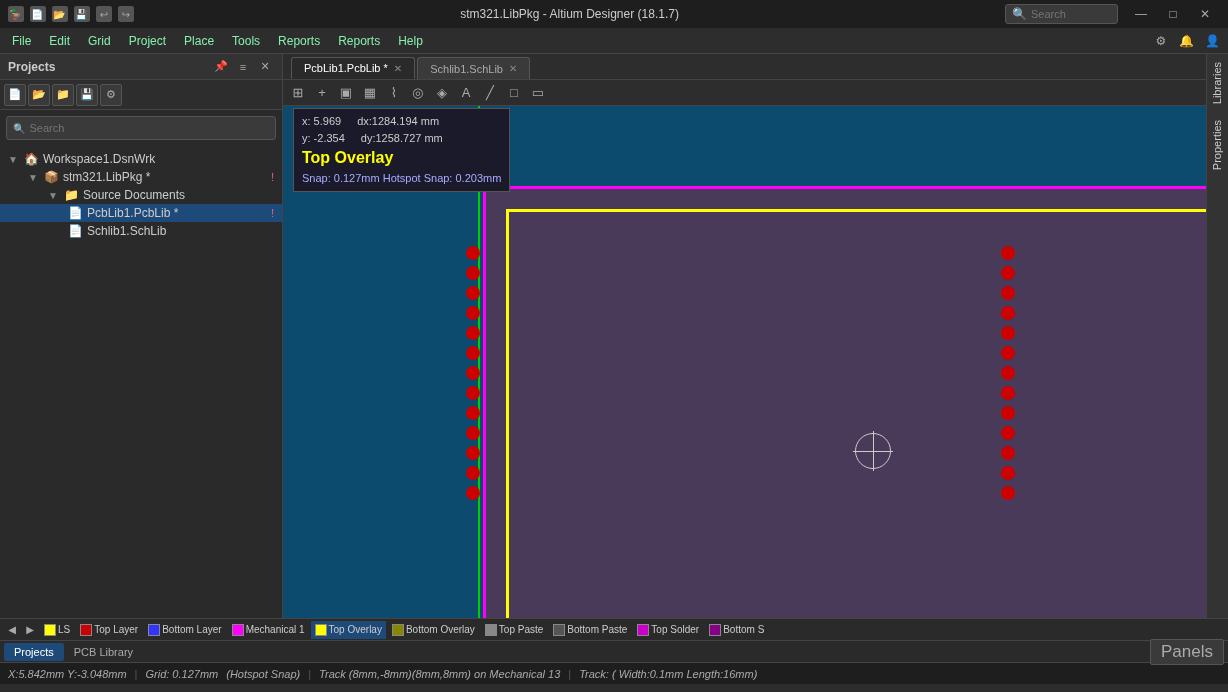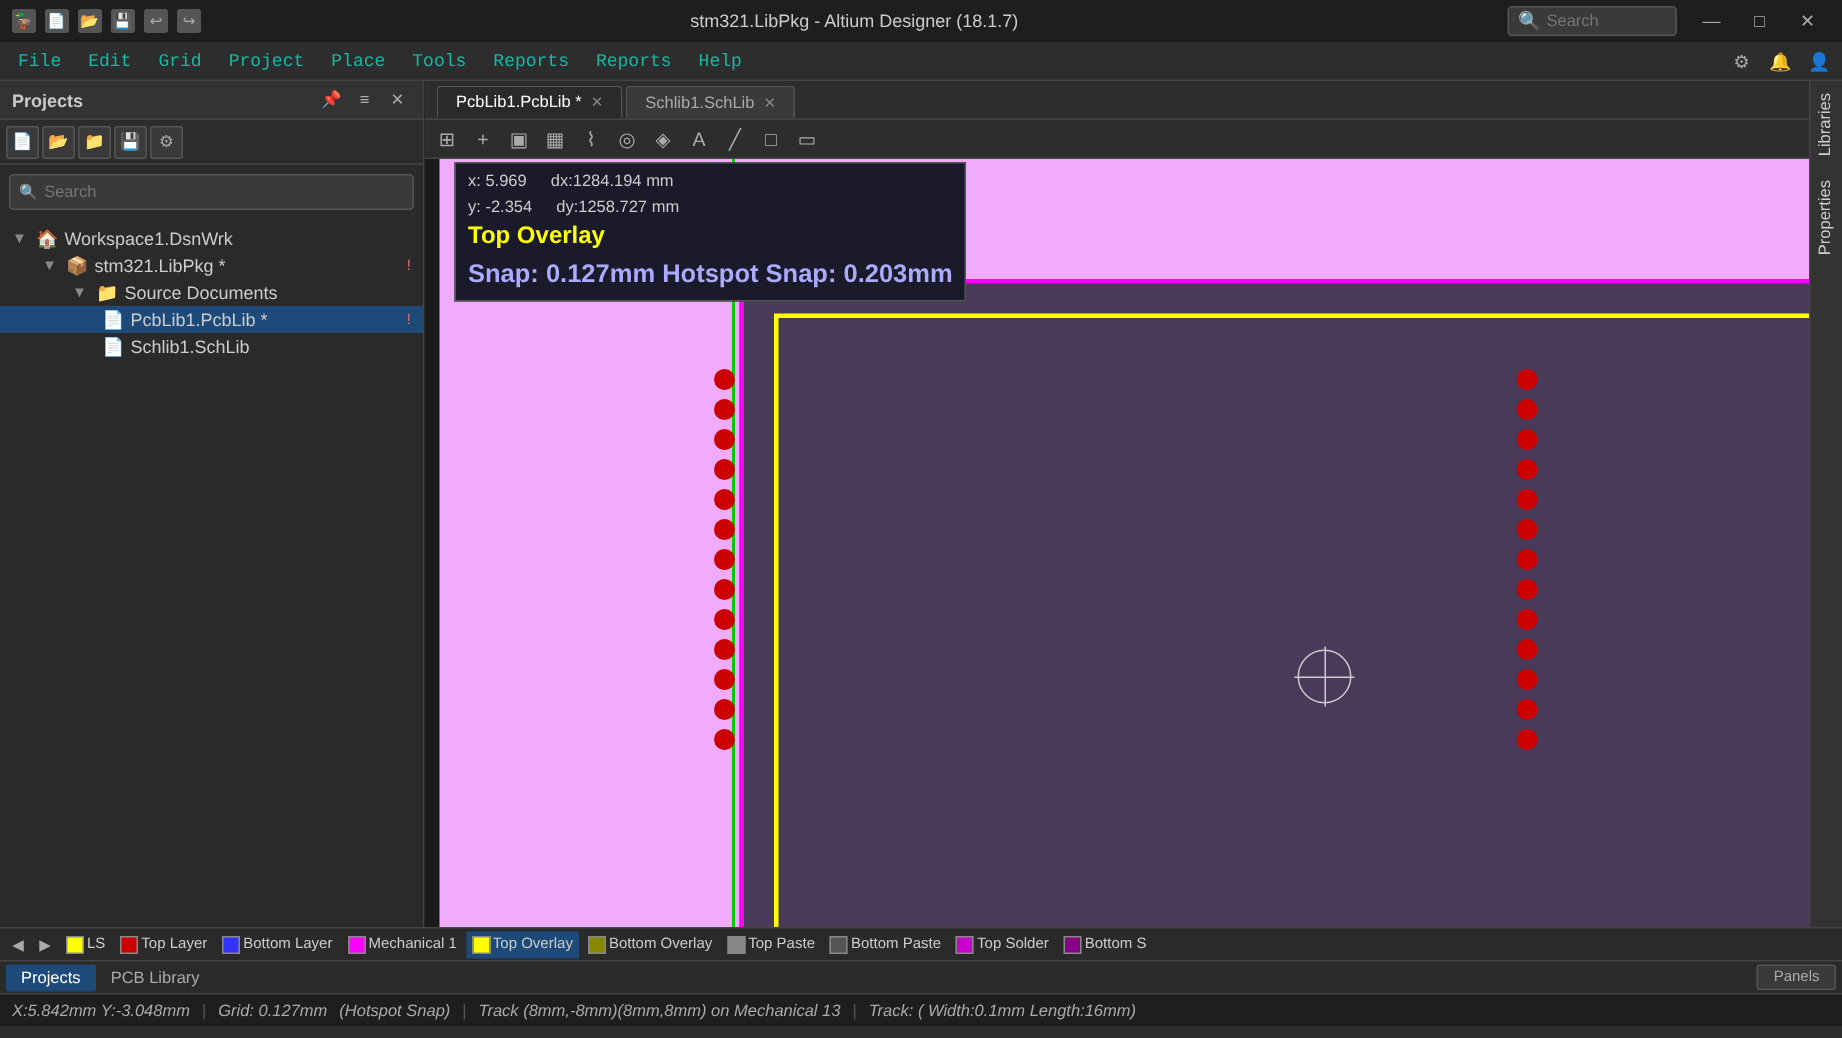--- a/index.html
+++ b/index.html
@@ -12,21 +12,21 @@
     .titlebar-title { font-size: 12px; color: #ccc; }
     .titlebar-controls { display: flex; gap: 2px; }
     .titlebar-btn { width: 30px; height: 28px; display: flex; align-items: center; justify-content: center; color: #aaa; font-size: 12px; cursor: pointer; }
 
     
     .titlebar-search { display: flex; align-items: center; background: #3a3a3a; border: 1px solid #555; border-radius: 3px; padding: 2px 6px; gap: 4px; height: 20px; }
     .titlebar-search input { background: transparent; border: none; color: #ccc; font-size: 11px; outline: none; width: 80px; }
 
     
     .menubar { height: 26px; background: #2d2d2d; display: flex; align-items: center; padding: 0 4px; border-bottom: 1px solid #444; gap: 2px; }
-    .menu-item { padding: 3px 8px; color: #14b8a6; cursor: pointer; font-size: 12px; border-radius: 2px; font-family: Liberation Mono, monospace; }
+    .menu-item { padding: 3px 8px; color: #86efac; cursor: pointer; font-size: 12px; border-radius: 2px; }
     .menubar-right { margin-left: auto; display: flex; gap: 4px; }
     .menubar-icon { width: 22px; height: 22px; display: flex; align-items: center; justify-content: center; color: #aaa; cursor: pointer; }
 
     
     .main-layout { display: flex; height: calc(692px - 54px - 26px - 26px - 22px); }
 
     
     .left-panel { width: 283px; background: #2a2a2a; border-right: 1px solid #444; display: flex; flex-direction: column; }
     .panel-header { height: 26px; background: #333; display: flex; align-items: center; justify-content: space-between; padding: 0 8px; border-bottom: 1px solid #444; }
     .panel-title { font-size: 12px; color: #ccc; font-weight: bold; }
@@ -54,26 +54,26 @@
     .tab-close { color: #888; font-size: 10px; }
 
     
     .canvas-area { flex: 1; display: flex; flex-direction: column; position: relative; background: #1a1a1a; overflow: hidden; }
 
     
     .canvas-toolbar { height: 26px; background: #2d2d2d; display: flex; align-items: center; padding: 0 4px; gap: 2px; border-bottom: 1px solid #444; }
     .canvas-tool-btn { width: 22px; height: 22px; display: flex; align-items: center; justify-content: center; color: #aaa; cursor: pointer; font-size: 13px; border-radius: 2px; }
 
     
-    .pcb-canvas { flex: 1; position: relative; background: #f0abfc; overflow: hidden; margin-left: 10px; }
+    .pcb-canvas { flex: 1; position: relative; background: #0c4a6e; overflow: hidden; }
 
     
     .coord-tooltip { position: absolute; top: 2px; left: 10px; background: #1a1a2a; border: 1px solid #555; padding: 4px 8px; font-size: 11px; color: #ccc; z-index: 10; line-height: 1.5; }
     .coord-overlay { font-size: 16px; color: #ffff00; font-weight: bold; }
-    .coord-snap { color: #aaaaff; font-size: 17px; font-weight: bold; }
+    .coord-snap { color: #aaaaff; font-size: 11px; }
 
     
     .pcb-board { position: absolute; top: 80px; left: 200px; width: 780px; height: 530px; border: 3px solid #ff00ff; background: #4a3a5a; }
     .pcb-board-inner { position: absolute; top: 20px; left: 20px; right: 20px; bottom: 20px; border: 3px solid #ffff00; }
 
     
     .crosshair { position: absolute; top: 50%; left: 50%; transform: translate(-50%, -50%); width: 40px; height: 40px; }
     .crosshair::before { content: ''; position: absolute; top: 50%; left: 0; right: 0; height: 1px; background: #ccc; }
     .crosshair::after { content: ''; position: absolute; left: 50%; top: 0; bottom: 0; width: 1px; background: #ccc; }
     .crosshair-circle { position: absolute; top: 50%; left: 50%; transform: translate(-50%, -50%); width: 36px; height: 36px; border: 1px solid #ccc; border-radius: 50%; }
@@ -98,21 +98,21 @@
 
     
     .layer-bar { height: 22px; background: #2a2a2a; display: flex; align-items: center; padding: 0 4px; gap: 2px; border-top: 1px solid #444; overflow: hidden; font-size: 10px; }
     .layer-nav { width: 16px; height: 16px; display: flex; align-items: center; justify-content: center; color: #aaa; cursor: pointer; font-size: 10px; }
     .layer-item { display: flex; align-items: center; gap: 2px; padding: 0 4px; cursor: pointer; color: #ccc; white-space: nowrap; height: 18px; }
     .layer-item.active { background: #1e4a7a; }
     .layer-color { width: 12px; height: 12px; flex-shrink: 0; }
     .layer-label { font-size: 10px; }
     .bottom-tab { padding: 2px 10px; font-size: 11px; color: #aaa; cursor: pointer; border-radius: 2px; height: 18px; display: flex; align-items: center; }
     .bottom-tab.active { background: #1e4a7a; color: #fff; }
-    .panels-btn { margin-left: auto; padding: 2px 10px; font-size: 10px; color: #aaa; cursor: pointer; background: #3a3a3a; border: 1px solid #555; border-radius: 2px; text-align: right; }
+    .panels-btn { margin-left: auto; padding: 2px 10px; font-size: 17px; color: #aaa; cursor: pointer; background: #3a3a3a; border: 1px solid #555; border-radius: 2px; text-align: right; }
   </style>
 </head>
 <body>
 
 <div class="titlebar">
   <div class="titlebar-icons">
     <div class="titlebar-icon">🦆</div>
     <div class="titlebar-icon">📄</div>
     <div class="titlebar-icon">📂</div>
     <div class="titlebar-icon">💾</div>

